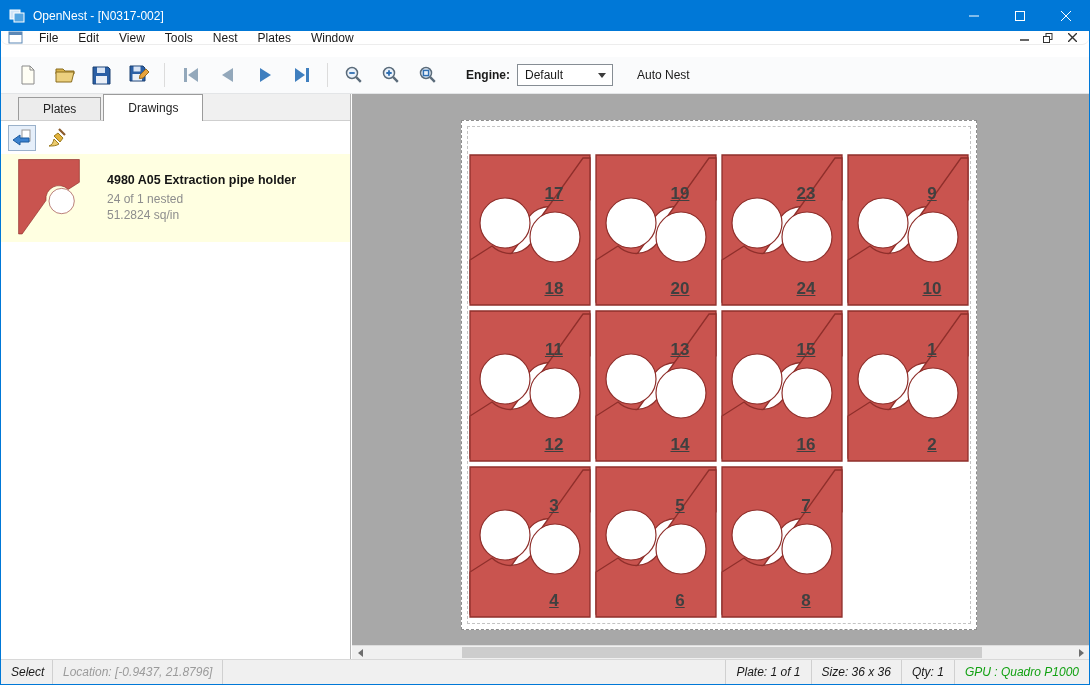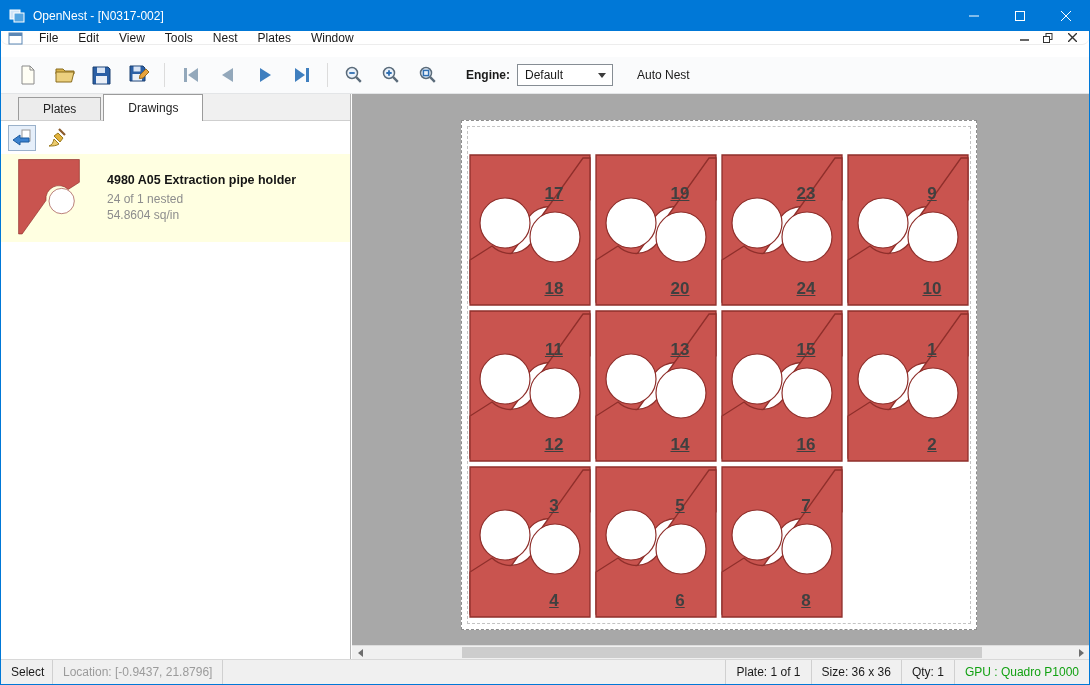--- a/index.html
+++ b/index.html
@@ -12,21 +12,21 @@
   
   .titlebar { position:absolute; top:0; left:0; right:0; height:30px;
               background:var(--accent,#0078d7); display:flex; align-items:center; color:#fff; }
   .app-icon { margin:0 8px; display:flex; }
   .titlebar .title { font-size:12px; }
   .win-controls { margin-left:auto; display:flex; height:100%; }
   .win-btn { width:46px; height:100%; display:flex; align-items:center; justify-content:center; cursor:default; }
 
   
   .menubar { position:absolute; top:30px; left:0; right:0; height:14px; background:#fff;
-             display:flex; border-bottom:1px solid #ededed;border-radius:9px; }
+             display:flex; align-items:center; border-bottom:1px solid #ededed;border-radius:9px; }
   .mdi-doc { margin:0 6px 0 7px; display:flex; }
   .menu-item { padding:0 10px; height:100%; display:flex; align-items:center; color:#1a1a1a; }
   .mdi-controls { margin-left:auto; display:flex; align-items:center; padding-right:5px; }
   .mdi-btn { width:24px; height:20px; display:flex; align-items:center; justify-content:center; color:#333; }
 
   
   .toolbar { position:absolute; top:56px; left:0; right:0; height:37px; background:#fafbfc;
              border-bottom:1px solid #e3e5e7; display:flex; align-items:center; padding-left:8px; }
   .tool-btn { width:37px; height:31px; display:flex; align-items:center; justify-content:center; }
   .tool-sep { width:1px; height:24px; background:#dcdcdc; margin:0 7px; }
@@ -80,21 +80,21 @@
   .hthumb { position:absolute; left:110px; width:520px; top:1px; bottom:1px; background:#cdcdcd; }
   .harrow { position:absolute; top:0; width:16px; height:13px; display:flex;
             align-items:center; justify-content:center; }
   .harrow.left { left:0; } .harrow.right { right:0; }
   .tri-l { width:0;height:0;border-top:4px solid transparent;border-bottom:4px solid transparent;border-right:5px solid #6d6d6d; }
   .tri-r { width:0;height:0;border-top:4px solid transparent;border-bottom:4px solid transparent;border-left:5px solid #6d6d6d; }
 
   
   .statusbar { position:absolute; left:0; right:0; bottom:0; height:25px; background:#f0f0f0;
                border-top:1px solid #d8d8d8; display:flex; align-items:center; }
-  .sb-cell { padding:4px 10px; height:100%; display:flex; align-items:center; white-space:nowrap; }
+  .sb-cell { padding:4px 10px; height:100%; display:flex; align-items:center; white-space:nowrap;font-style:italic; }
   .sb-mode { width:52px; border-right:1px solid #d0d0d0; }
   .sb-loc { color:#9b9b9b; border-right:1px solid #d0d0d0; }
   .sb-spacer { flex:1; }
   .sb-right { border-left:1px solid #d0d0d0; }
   .sb-gpu { color:var(--gpu-green,#12a112); }
 </style>
 </head>
 <body>
 
 <div class="app">
@@ -273,21 +273,21 @@
       <div class="drawing-item">
         <div class="thumb">
           <svg width="76" height="80" viewBox="0 0 130 158">
             <path class="part" d="M3,3 H123 V48 L101,62 A26,26 0 0 0 57,84 L10,150 H3 Z"></path>
             <circle class="notch" cx="88" cy="85" r="25"></circle>
           </svg>
         </div>
         <div class="item-text">
           <div class="item-title">4980 A05 Extraction pipe holder</div>
           <div class="item-sub">24 of 1 nested</div>
-          <div class="item-sub">54.8604 sq/in</div>
+          <div class="item-sub">51.2824 sq/in</div>
         </div>
       </div>
     </div>
 
     <div class="canvas">
       <div class="plate">
         <div class="plate-inner"></div>
         <div class="cells" id="cells-grid">
   <div class="cell">
     <svg viewBox="0 0 126 156" preserveAspectRatio="none">

